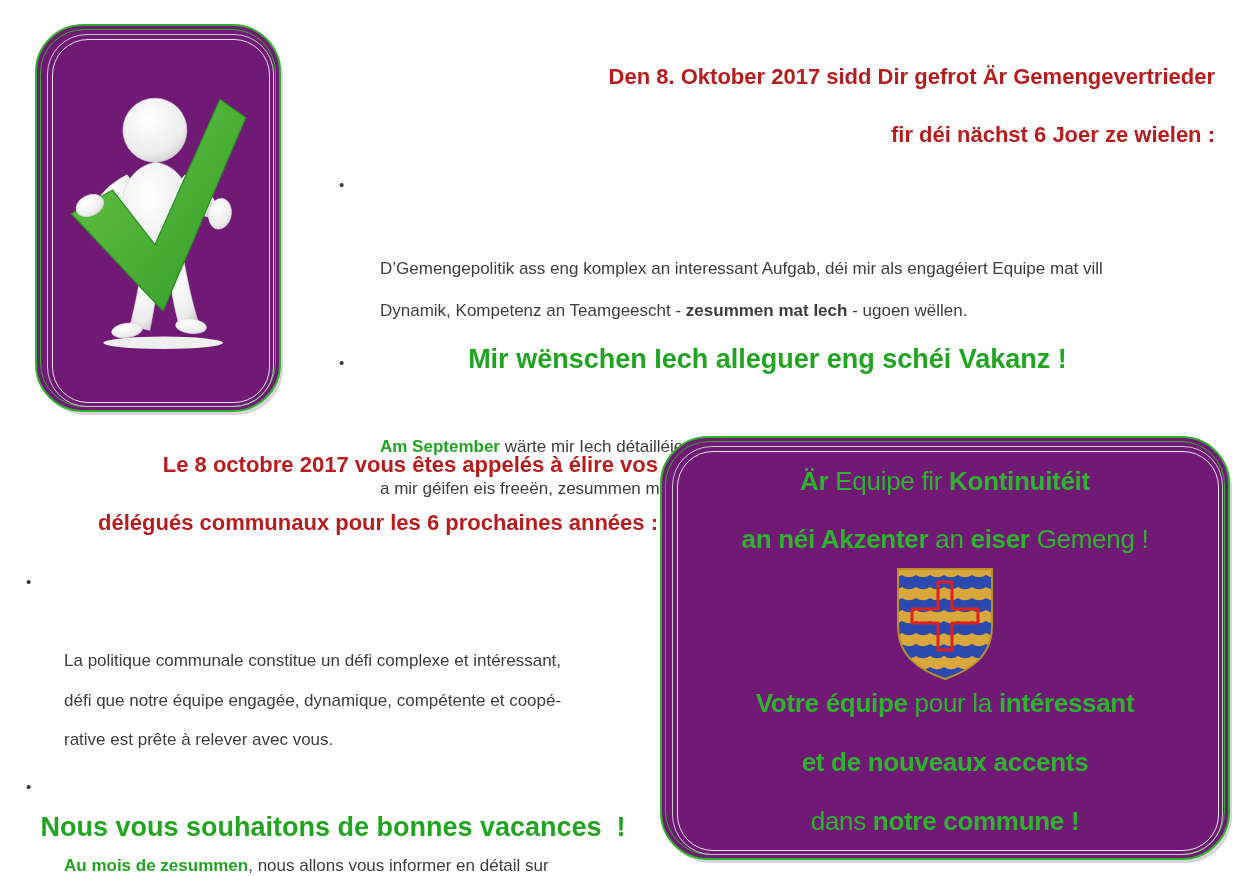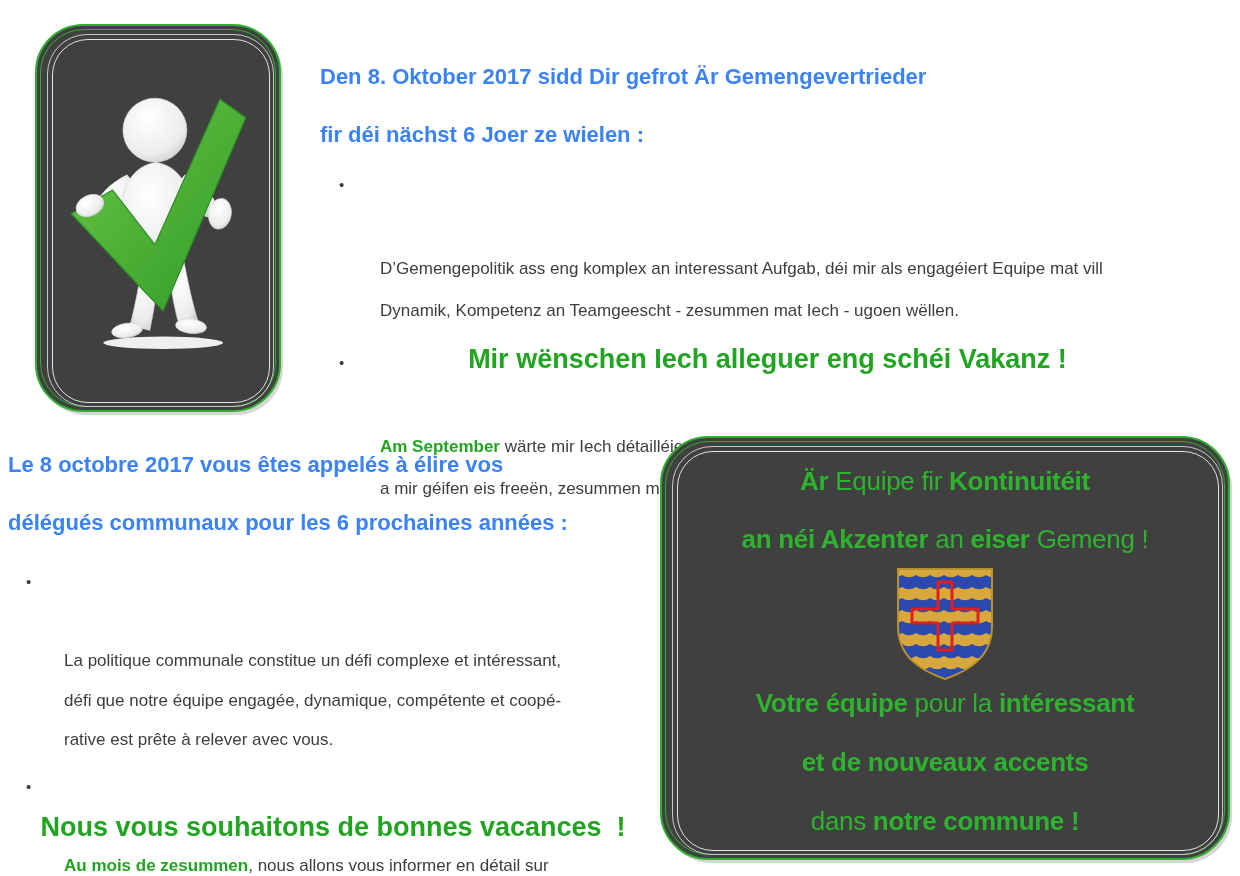--- a/index.html
+++ b/index.html
@@ -7,37 +7,37 @@
     width:1240px;height:876px;position:relative;overflow:hidden;
     background:#ffffff;
     font-family:"Liberation Sans", sans-serif;
     color:#3d3d3d;
   }
   
   .fancy-box{
     position:absolute;
     border:2px solid #2fae2f;
     border-radius:48px;
-    background:#404040;
+    background:#701a75;
     box-shadow:3px 4px 0 -1px #d6d6d6;
   }
   .fancy-box .line-green-inner{
     position:absolute;inset:3px;border:1px solid #2fae2f;border-radius:44px;pointer-events:none;
   }
   .fancy-box .line-gray-1{
     position:absolute;inset:8px 5px 3px 10px;border:1px solid #c9c9c9;border-radius:40px;pointer-events:none;
   }
   .fancy-box .line-gray-2{
     position:absolute;inset:13px 9px 7px 15px;border:1px solid #e3e3e3;border-radius:36px;pointer-events:none;
   }
   .figure-box{left:35px;top:24px;width:242px;height:384px;}
   .figure-box svg{position:absolute;left:28px;top:66px;}
   .title{
-    position:absolute;text-align:left;font-weight:bold;font-size:22px;
-    color:#3b82f6;line-height:58px;
+    position:absolute;text-align:right;font-weight:bold;font-size:22px;
+    color:#b91c1c;line-height:58px;
   }
   .lb-title{left:320px;top:48px;width:895px;}
   .fr-title{left:8px;top:436px;width:650px;}
   .closing{
     position:absolute;text-align:center;font-weight:bold;font-size:27px;color:#21a521;
   }
   .lb-closing{left:320px;top:344px;width:895px;}
   .fr-closing{left:8px;top:812px;width:650px;}
 
   
@@ -46,21 +46,21 @@
   .bullets .dot{position:absolute;top:0;white-space:normal;}
   .lb-bullets{left:335px;top:164px;width:900px;}
   .lb-bullets li{padding-left:45px;font-size:17px;line-height:42px;}
   .lb-bullets li + li{margin-top:10px;}
   .lb-bullets .dot{left:4px;font-size:15px;}
   .fr-bullets{left:16px;top:562px;width:660px;}
   .fr-bullets li{padding-left:48px;font-size:17px;line-height:39.5px;}
   .fr-bullets li + li{margin-top:7px;}
   .fr-bullets .dot{left:10px;font-size:15px;}
   .green-lead{color:#21a521;font-weight:bold;margin-top:12px;}
-  .bullets b{font-weight:normal;}
+  .bullets b{font-weight:bold;}
 
   
   .team-box{left:660px;top:436px;width:566px;height:420px;}
   .tb-line{
     position:absolute;left:0;width:100%;text-align:center;
     color:#2db32d;font-size:26px;letter-spacing:-0.3px;
   }
   .tb-line b{font-weight:700;}
   .tb-line span{font-weight:400;}
   .tb-1{top:28px;} .tb-2{top:86px;}

